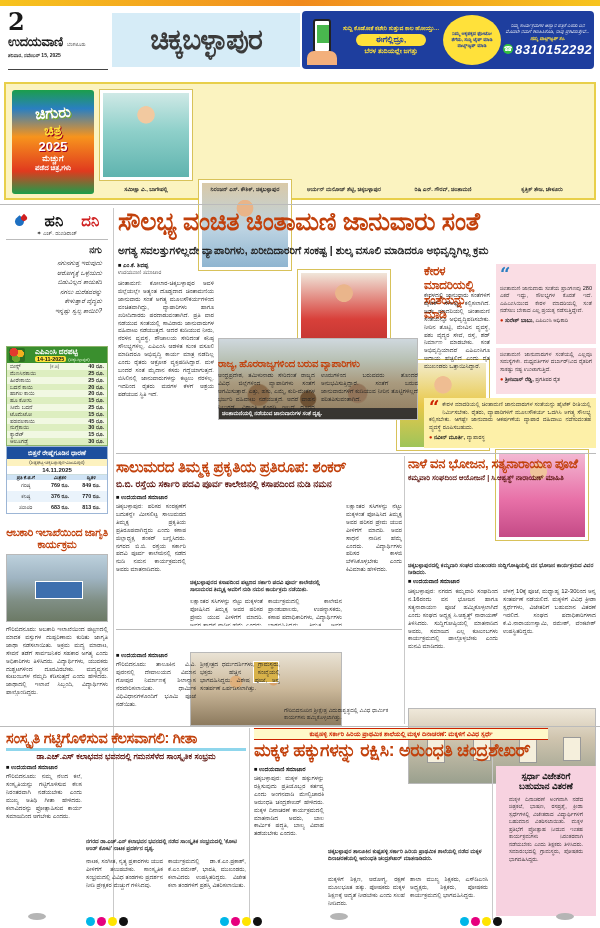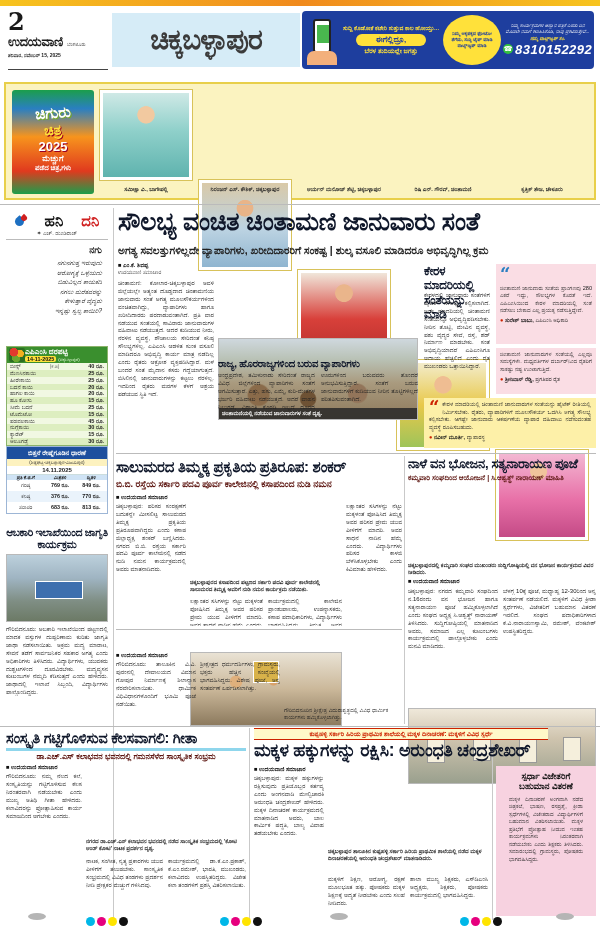--- a/index.html
+++ b/index.html
@@ -4,21 +4,21 @@
 <style>
   html,body{margin:0;padding:0;background:#e9e9e9;}
   *{box-sizing:border-box;}
   #page{position:relative;width:600px;height:928px;background:#ffffff;overflow:hidden;
         font-family:"Liberation Sans","DejaVu Sans",sans-serif;color:#1a1a1a;}
   .abs{position:absolute;}
   .bold{font-weight:bold;}
   .body-txt{font-size:6px;line-height:1.32;text-align:justify;color:#222;}
   .caption{font-size:5.6px;line-height:1.25;font-weight:bold;color:#222;}
   .byline{font-size:5.8px;font-weight:bold;color:#111;}
-  .art-head{font-weight:bold;color:#0f172a;letter-spacing:-0.3px;}
+  .art-head{font-weight:bold;color:#c2410c;letter-spacing:-0.3px;}
   .sub-maroon{font-weight:bold;color:#5c1510;}
   .ph{position:relative;border:1px solid #b9b9b9;overflow:hidden;}
   .vrule{position:absolute;width:1px;background:#c9c9c9;}
   .hrule{position:absolute;height:1px;background:#bbbbbb;}
   .dot{display:inline-block;width:9px;height:9px;border-radius:50%;margin-right:2px;}
   .goval{display:inline-block;width:18px;height:7px;border-radius:50%;background:#b5b5b5;}
   .qmark{font-size:18px;font-weight:bold;line-height:0.8;font-family:"DejaVu Serif",serif;}
   .quote-attr{font-size:5.6px;font-weight:bold;color:#111;margin-top:3px;}
   .quote-attr .bullet{color:#cc2200;}
   .tbl-row{display:flex;justify-content:space-between;align-items:center;padding:0 3px;}
@@ -105,21 +105,21 @@
       <div>ನಗುನಗುತ್ತ ಇರುವುದು</div>
       <div>ಆರೋಗ್ಯಕ್ಕೆ ಒಳ್ಳೆಯದು</div>
       <div>ಬಿಡುವಿಲ್ಲದ ಕಾಯಕದಿ</div>
       <div>ನಗಲು ಮರೆತವರನ್ನು</div>
       <div>ಕೇಳುತ್ತಾರೆ ವೈದ್ಯರು</div>
       <div>ಇನ್ನಷ್ಟು ಸ್ವಲ್ಪ ಕಾಯಿರಿ?</div>
     </div>
   </div>
 
   <div class="abs" style="left:6px;top:346px;width:102px;border:1px solid #8bb36a;">
-    <div style="background:#3a8f2e;display:flex;align-items:center;padding:1px 2px;gap:0;">
+    <div style="background:#3a8f2e;display:flex;align-items:center;padding:1px 2px;gap:10px;">
       <span style="width:16px;height:14px;flex:0 0 auto;border-radius:2px;background:radial-gradient(circle at 30% 30%,#e23b2e 0 28%,rgba(0,0,0,0) 30%),radial-gradient(circle at 70% 40%,#f2b01e 0 26%,rgba(0,0,0,0) 28%),radial-gradient(circle at 45% 72%,#6aa82f 0 30%,rgba(0,0,0,0) 32%),#2c6e22;"></span>
       <span style="flex:1;">
         <span style="display:block;font-size:7.5px;font-weight:bold;color:#fff;line-height:1.1;">ಎಪಿಎಂಸಿ ದರಪಟ್ಟಿ</span>
         <span style="display:flex;align-items:center;gap:2px;">
           <span style="background:#ffe13a;color:#111;font-size:5.4px;font-weight:bold;padding:0 2px;border-radius:2px;">14-11-2025</span>
           <span style="font-size:4.4px;color:#e8ffdd;">(ಚಿಕ್ಕಬಳ್ಳಾಪುರ)</span>
         </span>
       </span>
     </div>
     <div style="font-size:5.6px;">

